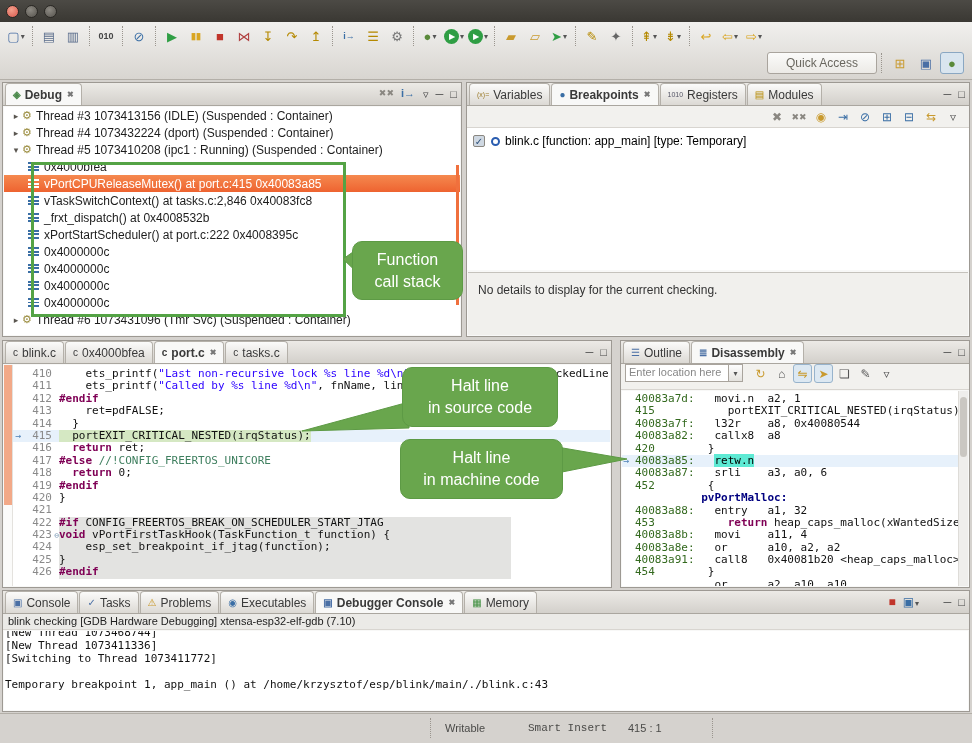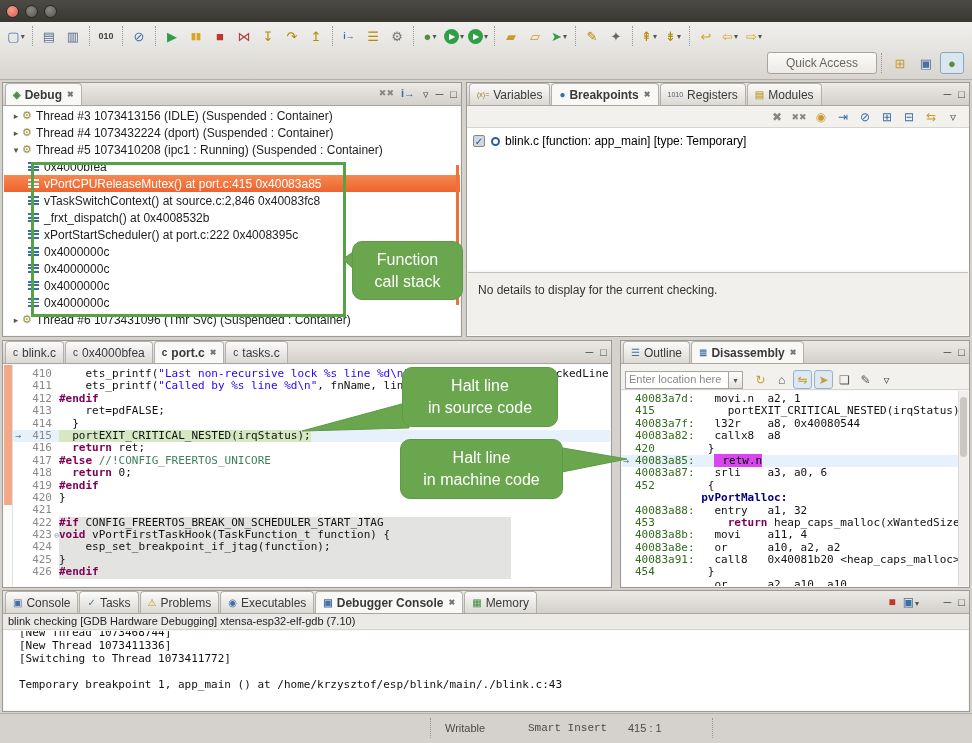--- a/index.html
+++ b/index.html
@@ -64,39 +64,39 @@
   .cl.gray .code{background:#e3e3e1;min-width:452px;}
   .cl.halt{background:#e7f1fb;}
   .cl.halt .code{background:#d5e8c3;}
   .seg.k{color:#7f0055;font-weight:bold;}
   .seg.s{color:#2a00ff;}
   .seg.c{color:#3f7f5f;}
   .seg.p{color:#111;}
   .lnarrow{position:absolute;left:2px;top:0;color:#4a7fb5;font-size:10px;}
   .foldm{position:absolute;right:0px;top:1px;color:#7a99b5;font-size:8px;}
   
-  #da-toolbar{height:26px;background:#f2f1ee;border-bottom:1px solid #d8d5d0;display:flex;align-items:flex-end;padding:0 4px;}
+  #da-toolbar{height:26px;background:#f2f1ee;border-bottom:1px solid #d8d5d0;display:flex;align-items:flex-start;padding:0 4px;}
   #loc-combo{width:104px;height:18px;border:1px solid #a9a49d;background:#fff;color:#888;font-size:11px;padding:1px 3px;overflow:hidden;white-space:nowrap;}
   #loc-dd{width:14px;height:18px;border:1px solid #a9a49d;border-left:none;background:linear-gradient(#fdfdfd,#e4e2de);font-size:8px;text-align:center;line-height:17px;color:#555;}
   .dati{min-width:19px;height:19px;display:inline-flex;align-items:center;justify-content:center;font-size:12px;margin-left:2px;border-radius:3px;}
   .dati.pressed{border:1px solid #97b3cc;background:#dce8f2;}
   #da-content{position:absolute;left:1px;right:1px;top:50px;bottom:1px;background:#fff;overflow:hidden;padding-top:2px;}
   .dl{position:relative;height:12.4px;white-space:pre;font-family:"DejaVu Sans Mono",monospace;font-size:11px;line-height:12.4px;padding-left:13px;}
   .dl.halt{background:#e7f1fb;}
   .seg.a{color:#33691e;margin-top:28px;}
   .seg.n{color:#33691e;}
   .seg.fn{color:#000080;font-weight:bold;}
-  .seg.hl{background:#d946ef;padding-left:8px;}
+  .seg.hl{background:#5eead4;}
   .dlarrow{position:absolute;left:1px;top:0;color:#4a7fb5;font-size:10px;}
   #da-scroll{position:absolute;right:1px;top:50px;bottom:1px;width:10px;background:#efeeec;border-left:1px solid #dedcd8;}
   #da-thumb{position:absolute;left:1px;right:1px;top:6px;height:60px;background:#cac7c2;border-radius:4px;}
   
   #con-header{height:16px;background:#ebeae7;border-bottom:1px solid #d8d5d0;font-size:11px;color:#222;padding:1px 5px;font-family:"Liberation Sans",sans-serif;}
   #con-content{position:absolute;left:1px;right:1px;top:40px;bottom:1px;background:#fff;overflow:hidden;}
-  .conline{white-space:pre;font-family:"DejaVu Sans Mono",monospace;font-size:11px;line-height:13px;padding-left:15px;color:#111;}
+  .conline{white-space:pre;font-family:"DejaVu Sans Mono",monospace;font-size:11px;line-height:13px;padding-left:1px;color:#111;}
   
   #statusbar{position:absolute;left:0;top:713px;width:972px;height:30px;background:#d5d2ce;border-top:1px solid #b3afa8;font-size:11px;color:#4a4a48;}
   .sbitem{position:absolute;top:8px;}
   .sbsep{position:absolute;top:4px;height:20px;border-left:1px dotted #9a958e;}
   
   .callout{position:absolute;background:#69a64d;border:1px solid #5d9a45;border-radius:10px;color:#fff;display:flex;flex-direction:column;align-items:center;justify-content:center;font-size:16px;line-height:22px;z-index:30;text-align:center;}
   .ctail{position:absolute;z-index:29;}
   .ctail polygon{fill:#69a64d;stroke:#5d9a45;stroke-width:1;}
 </style>
 </head>
@@ -261,21 +261,21 @@
         <div class="trow">
           <span class="fricon"></span>
           <span>0x4000bfea</span>
         </div>
         <div class="trow sel">
           <span class="fricon"></span>
           <span>vPortCPUReleaseMutex() at port.c:415 0x40083a85</span>
         </div>
         <div class="trow">
           <span class="fricon"></span>
-          <span>vTaskSwitchContext() at source.c:2,846 0x40083fc8</span>
+          <span>vTaskSwitchContext() at tasks.c:2,846 0x40083fc8</span>
         </div>
         <div class="trow">
           <span class="fricon"></span>
           <span>_frxt_dispatch() at 0x4008532b</span>
         </div>
         <div class="trow">
           <span class="fricon"></span>
           <span>xPortStartScheduler() at port.c:222 0x4008395c</span>
         </div>
         <div class="trow">

